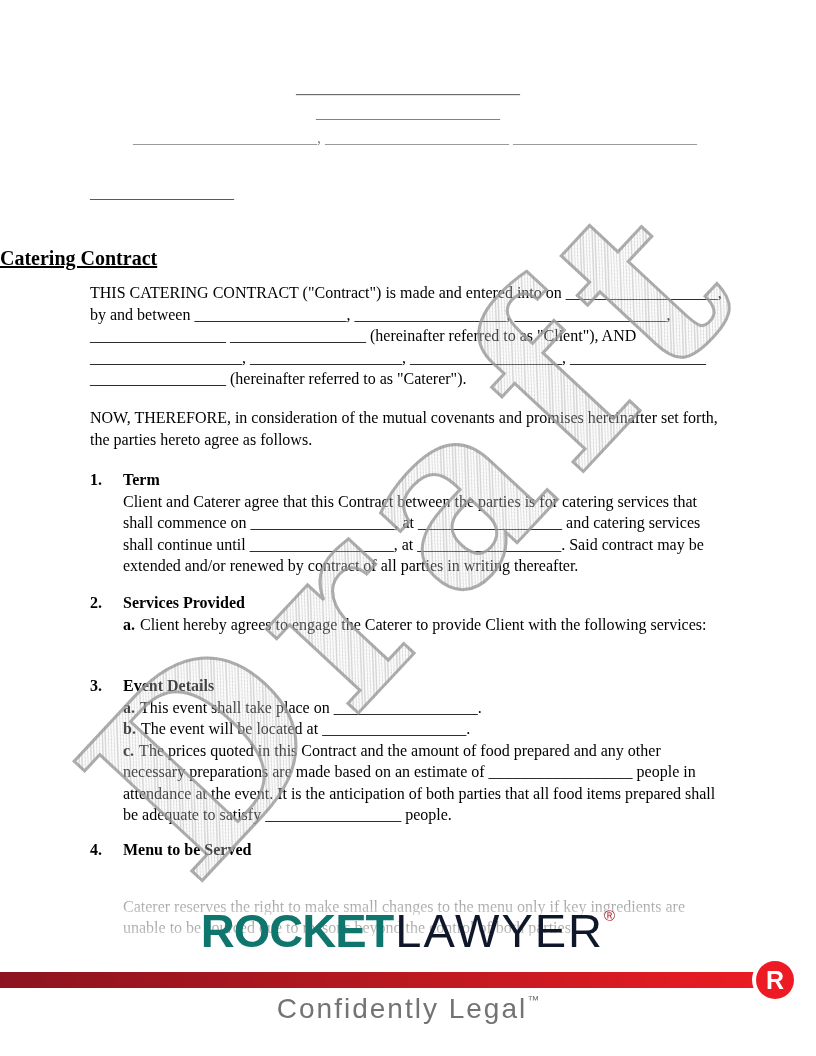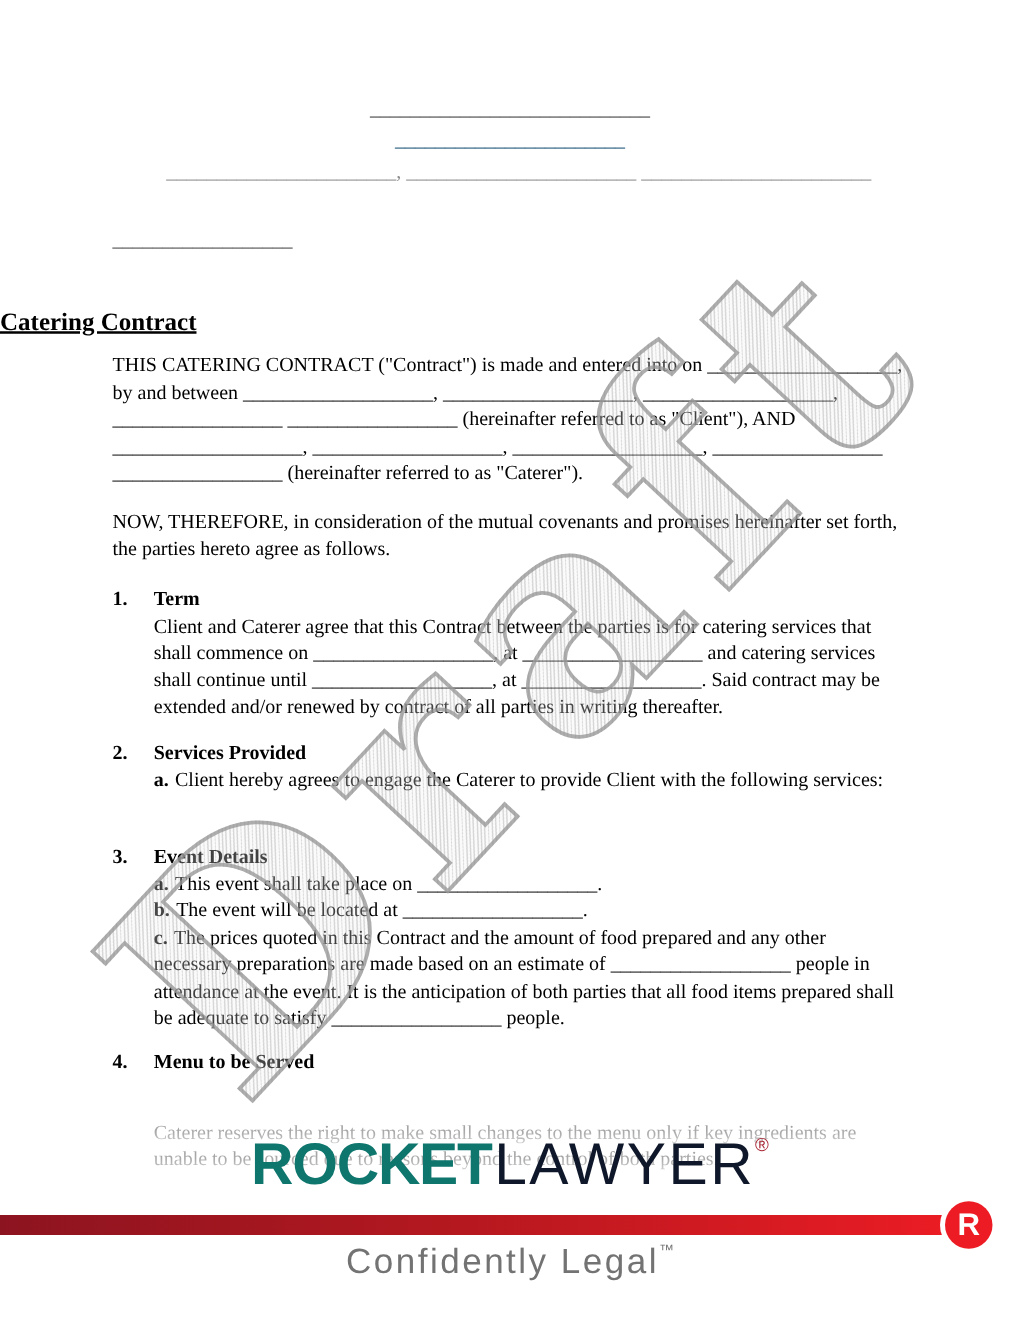--- a/index.html
+++ b/index.html
@@ -4,21 +4,21 @@
 <style>
   html,body{margin:0;padding:0;background:#fff;}
   .page{
     position:relative;width:816px;height:1056px;background:#ffffff;overflow:hidden;
     font-family:"Liberation Serif","DejaVu Serif",serif;color:#000;
   }
   
   .top-lines{position:absolute;top:75px;left:0;right:0;text-align:center;line-height:25px;font-size:16px;}
   .tl{white-space:nowrap;text-align:center;}
   .tl1{color:#6e6e6e;font-weight:bold;}
-  .tl2{color:#0c4a6e;}
+  .tl2{color:#ec4899;text-decoration:underline;}
   .tl3{color:#8a8a8a;margin-left:14px;}
   .line4{position:absolute;top:182px;left:90px;font-size:16px;line-height:21px;color:#3d3d3d;}
   
   .title{
     position:absolute;top:246px;left:0;right:0;margin:0;text-align:left;
     font-size:20px;line-height:24px;font-weight:bold;text-decoration:underline;
   }
   .para{position:absolute;left:90px;width:636px;margin:0;font-size:16px;line-height:21.5px;}
   .intro{top:282px;}
   .now{top:407px;}

